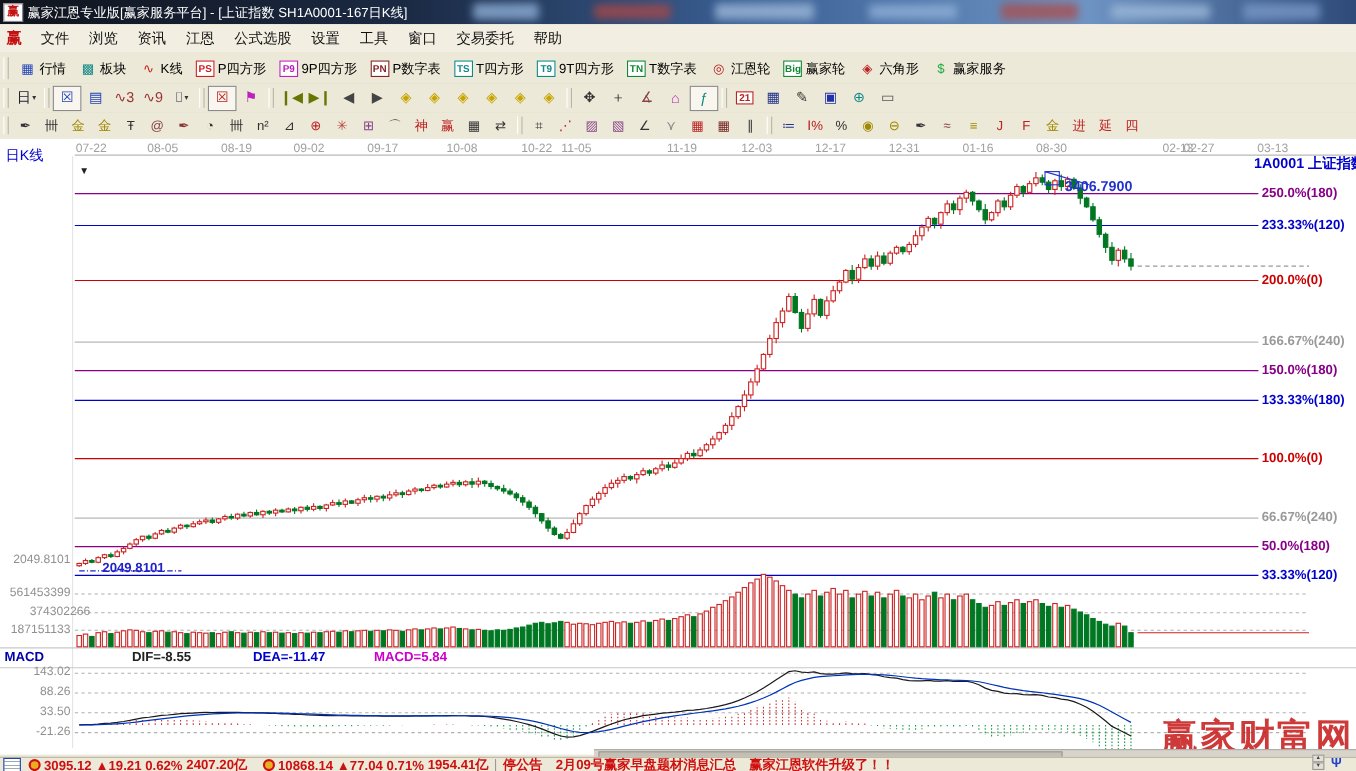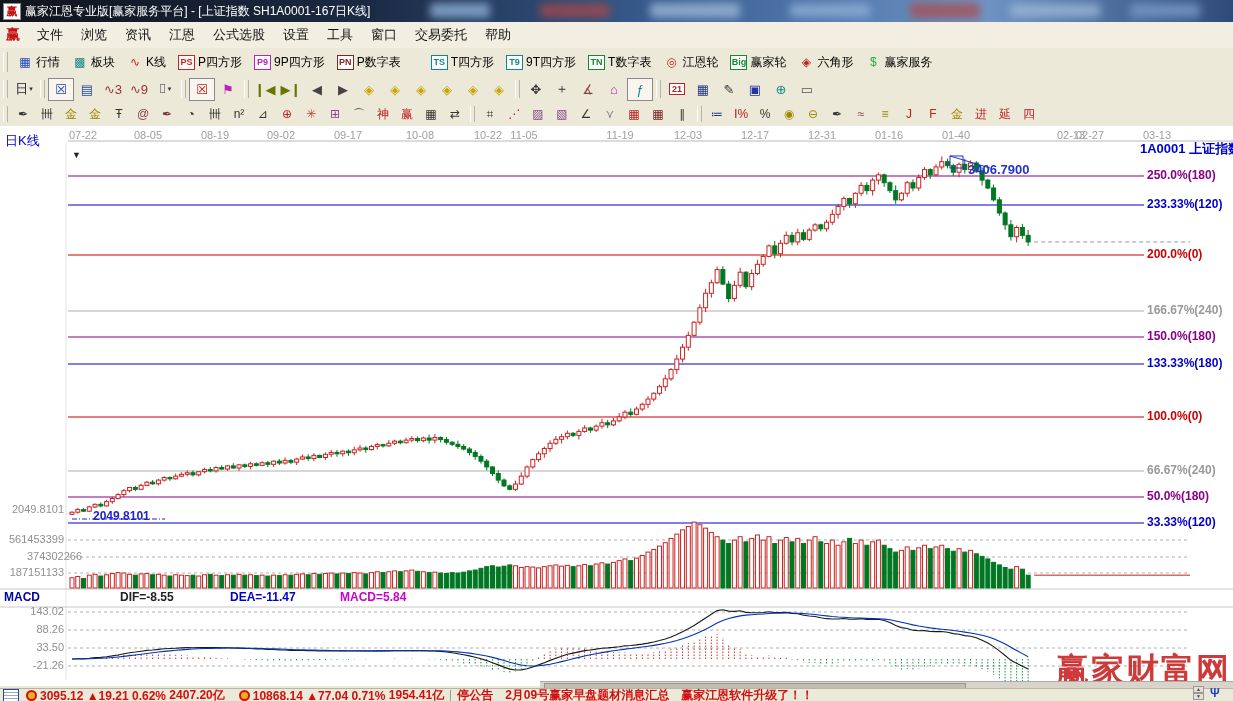--- a/index.html
+++ b/index.html
@@ -118,21 +118,21 @@
       </span>
       <span class="tb-item">
         <span class="tb-box" style="color: rgb(187, 34, 187);">P9</span>
         <span>9P四方形</span>
       </span>
       <span class="tb-item">
         <span class="tb-box" style="color: rgb(136, 34, 34);">PN</span>
         <span>P数字表</span>
       </span>
       <span class="tb-item">
-        <span class="tb-box" style="color: rgb(17, 136, 136); margin-left: 18px;">TS</span>
+        <span class="tb-box" style="color: rgb(17, 136, 136);">TS</span>
         <span>T四方形</span>
       </span>
       <span class="tb-item">
         <span class="tb-box" style="color: rgb(17, 136, 136);">T9</span>
         <span>9T四方形</span>
       </span>
       <span class="tb-item">
         <span class="tb-box" style="color: rgb(17, 136, 51);">TN</span>
         <span>T数字表</span>
       </span>
@@ -1077,21 +1077,21 @@
         <div class="date-label" style="left: 281px;">09-02</div>
         <div class="date-label" style="left: 348px;">09-17</div>
         <div class="date-label" style="left: 420px;">10-08</div>
         <div class="date-label" style="left: 488px;">10-22</div>
         <div class="date-label" style="left: 524px;">11-05</div>
         <div class="date-label" style="left: 620px;">11-19</div>
         <div class="date-label" style="left: 688px;">12-03</div>
         <div class="date-label" style="left: 755px;">12-17</div>
         <div class="date-label" style="left: 822px;">12-31</div>
         <div class="date-label" style="left: 889px;">01-16</div>
-        <div class="date-label" style="left: 956px;">01-40</div>
+        <div class="date-label" style="left: 956px;">08-30</div>
         <div class="date-label" style="left: 1023px; margin-left: 48px;">02-13</div>
         <div class="date-label" style="left: 1090px;">02-27</div>
         <div class="date-label" style="left: 1157px;">03-13</div>
       </div>
     <div id="gann-labels">
         <div class="gann-label" style="top: 42px; color: rgb(136, 0, 136);">250.0%(180)</div>
         <div class="gann-label" style="top: 71px; color: rgb(0, 0, 204);">233.33%(120)</div>
         <div class="gann-label" style="top: 121px; color: rgb(204, 0, 0);">200.0%(0)</div>
         <div class="gann-label" style="top: 177px; color: rgb(153, 153, 153);">166.67%(240)</div>
         <div class="gann-label" style="top: 203px; color: rgb(136, 0, 136);">150.0%(180)</div>

